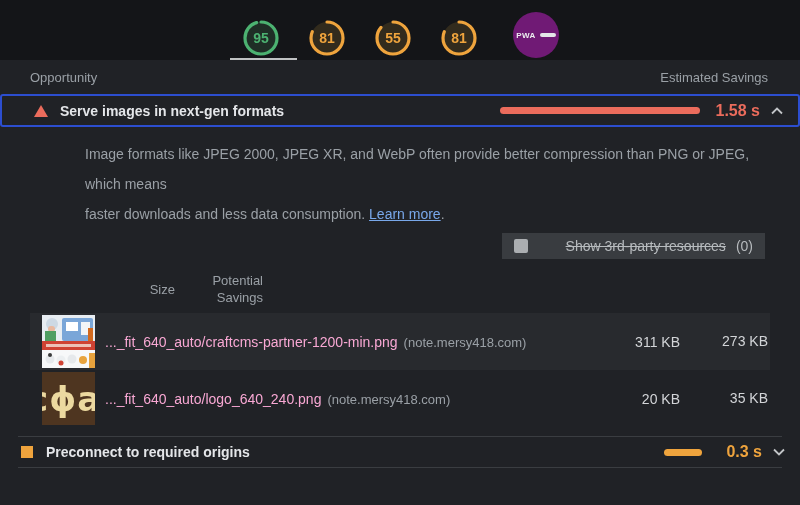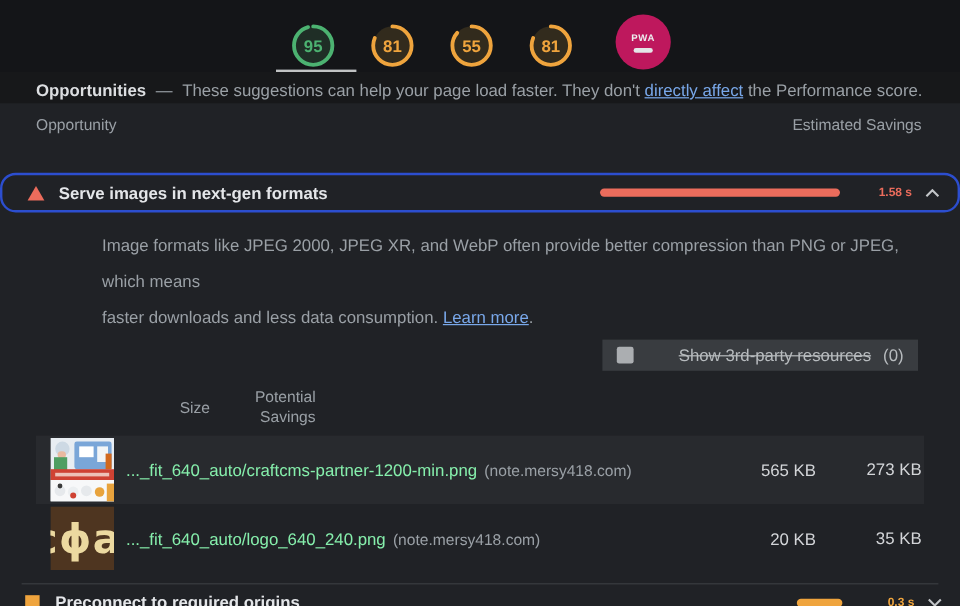--- a/index.html
+++ b/index.html
@@ -8,57 +8,57 @@
     position: relative; width: 800px; height: 505px;
     background: #17181a; overflow: hidden;
     font-family: "Liberation Sans", "DejaVu Sans", sans-serif;
     color: #d8dadd;
   }
   
   .top-strip { height: 60px; display: flex; justify-content: center; align-items: flex-end; gap: 26px; padding-bottom: 2px; background: #141518; }
   .gauge { position: relative; width: 40px; height: 40px; cursor: pointer; }
   .gauge svg { display: block; }
   .gauge-num { position: absolute; inset: 0; display: flex; align-items: center; justify-content: center; font-size: 14px; font-weight: bold; }
-  .pwa-badge { width: 46px; height: 46px; border-radius: 50%; background: #be185d; display: flex; flex-direction: column; align-items: center; justify-content: center; gap: 4px; margin-left: 8px; cursor: pointer; }
+  .pwa-badge { width: 46px; height: 46px; border-radius: 50%; background: #701a75; display: flex; flex-direction: row; align-items: center; justify-content: center; gap: 4px; margin-left: 8px; cursor: pointer; }
   .pwa-label { font-size: 8px; font-weight: bold; color: #eceeef; letter-spacing: .5px; }
   .pwa-dash { width: 16px; height: 4px; border-radius: 2px; background: #e4e6e8; }
   
   .heading-row { height: 26px; padding: 4px 30px 0; font-size: 14px; color: #9aa0a6; background: #17181a; display: flex; gap: 8px; align-items: center; white-space: nowrap; overflow: hidden; }
   .heading-title { color: #dcdee1; font-weight: bold; }
   .link { color: #79a8ea; text-decoration: underline; cursor: pointer; }
   .clip-line { position: absolute; left: 230px; top: 58px; width: 67px; height: 2px; background: #cfd1d3; opacity: .92; }
   
   .content { background: #202226; }
   .col-header { height: 34px; display: flex; align-items: center; justify-content: space-between; padding: 0 32px 0 30px; font-size: 13px; color: #9aa0a6; }
   .audit-row { display: flex; align-items: center; height: 33px; padding: 0 14px 0 30px; cursor: pointer; }
-  .audit-row.focused { border: 2px solid #2c4ecf; border-radius: 13px; padding-left: 21px; margin-top: 24px; }
+  .audit-row.focused { border: 2px solid #2c4ecf; border-radius: 3px; padding-left: 32px; }
   .audit-row.r1 { height: 30px; padding-left: 21px; } .audit-row.r2 { height: 38px; }
   .sev-triangle { width: 0; height: 0; border-left: 7px solid transparent; border-right: 7px solid transparent; border-bottom: 12px solid #eb6c5c; margin-right: 12px; flex: none; }
   .sev-square { width: 12px; height: 12px; background: #efa43d; margin-right: 13px; flex: none; }
   .audit-title { font-size: 14px; font-weight: bold; color: #e4e6e9; }
   .bar-wrap { width: 200px; margin-left: auto; display: flex; justify-content: flex-end; flex: none; }
   .sbar { height: 7px; border-radius: 3.5px; }
-  .sval { width: 50px; text-align: right; font-size: 10px; font-weight: bold; margin-left: 10px; flex: none; }
+  .sval { width: 50px; text-align: right; font-size: 16px; font-weight: bold; margin-left: 10px; flex: none; }
   .chev { margin-left: 10px; width: 14px; display: flex; justify-content: center; flex: none; }
   
   .detail-desc { padding: 12px 42px 0 85px; font-size: 14px; color: #9aa0a6; line-height: 30px; }
   .tp-row { display: flex; justify-content: flex-end; margin: 4px 35px 6px 0; }
   .tp-box { display: flex; align-items: center; gap: 10px; background: #393c40; padding: 5px 12px; font-size: 14px; color: #b7bbbe; cursor: pointer; }
   .tp-check { width: 14px; height: 14px; background: #abaeb1; border-radius: 2px; flex: none; }
   .tp-label { text-decoration: line-through; margin-left: 28px; }
   .tbl { margin: 0 30px; }
   .t-head { display: flex; align-items: center; min-height: 48px; font-size: 13px; color: #9aa0a6; padding: 0 2px 0 12px; }
   .t-spacer { width: 63px; flex: none; }
   .t-url { flex: 1; min-width: 0; }
   .t-size { width: 70px; text-align: right; flex: none; }
   .t-sav { width: 88px; text-align: right; flex: none; line-height: 17px; }
   .t-row { display: flex; align-items: center; height: 57px; padding: 0 2px 0 12px; font-size: 14px; color: #d3d5d8; }
   .t-row.odd { background: #282a2e; }
   .thumb { width: 53px; height: 53px; margin-right: 10px; flex: none; }
-  .u-link { color: #86efac; cursor: pointer; }
+  .u-link { color: #f9a8d4; cursor: pointer; }
   .u-host { color: #9aa0a6; font-size: 13px; margin-left: 6px; }
   .divider { height: 1px; background: #3a3d41; margin: 0 18px; }
   .divider.after-tbl { margin-top: 9px; }
 </style>
 </head>
 <body>
 
 <div class="page">
 
   <div class="top-strip">
@@ -91,25 +91,20 @@
       <span class="gauge-num" style="color: rgb(239, 164, 61);">81</span>
     </div>
     <div class="pwa-badge">
       <span class="pwa-label">PWA</span>
       <span class="pwa-dash"></span>
     </div>
   </div>
 
   <div class="clip-line"></div>
 
-  <div class="heading-row">
-    <span class="heading-title">Opportunities</span>
-    <span>—</span>
-    <span><span>These suggestions can help your page load faster. They don't </span><span class="link">directly affect</span><span> the Performance score.</span></span>
-  </div>
 
   <div class="content">
 
     <div class="col-header">
       <span>Opportunity</span>
       <span>Estimated Savings</span>
     </div>
 
     <div class="audit-row focused" style="border-color: rgb(44, 78, 207);">
       <span class="sev-triangle sev-icon" style="border-bottom-color: rgb(235, 108, 92);"></span>
@@ -164,21 +159,21 @@
             <rect x="0" y="35" width="53" height="18" fill="#f7f8f9"></rect>
             <circle cx="8" cy="44" r="4.5" fill="#e6e9ec"></circle>
               <circle cx="8" cy="40" r="2" fill="#3a3a3a"></circle>
             <circle cx="19" cy="45" r="4.5" fill="#eceff1"></circle>
               <circle cx="19" cy="48" r="2.5" fill="#cf4233"></circle>
             <circle cx="30" cy="44" r="4.5" fill="#e6e9ec"></circle>
             <circle cx="41" cy="45" r="4" fill="#e8a33d"></circle>
             <rect x="47" y="38" width="6" height="15" fill="#e8a33d"></rect>
           </svg>
           <span class="t-url"><span class="u-link">..._fit_640_auto/craftcms-partner-1200-min.png</span><span class="u-host">(note.mersy418.com)</span></span>
-          <span class="t-size">565 KB</span>
+          <span class="t-size">311 KB</span>
           <span class="t-sav">273 KB</span>
         </div>
 
         <div class="t-row">
           <svg class="thumb" viewBox="0 0 53 53">
             <rect width="53" height="53" fill="#4e3520"></rect>
             <text x="-14" y="39" font-family="DejaVu Sans, sans-serif" font-size="34" font-weight="bold" fill="#ecd9a0" letter-spacing="1">cϕa</text>
           </svg>
           <span class="t-url"><span class="u-link">..._fit_640_auto/logo_640_240.png</span><span class="u-host">(note.mersy418.com)</span></span>
           <span class="t-size">20 KB</span>

